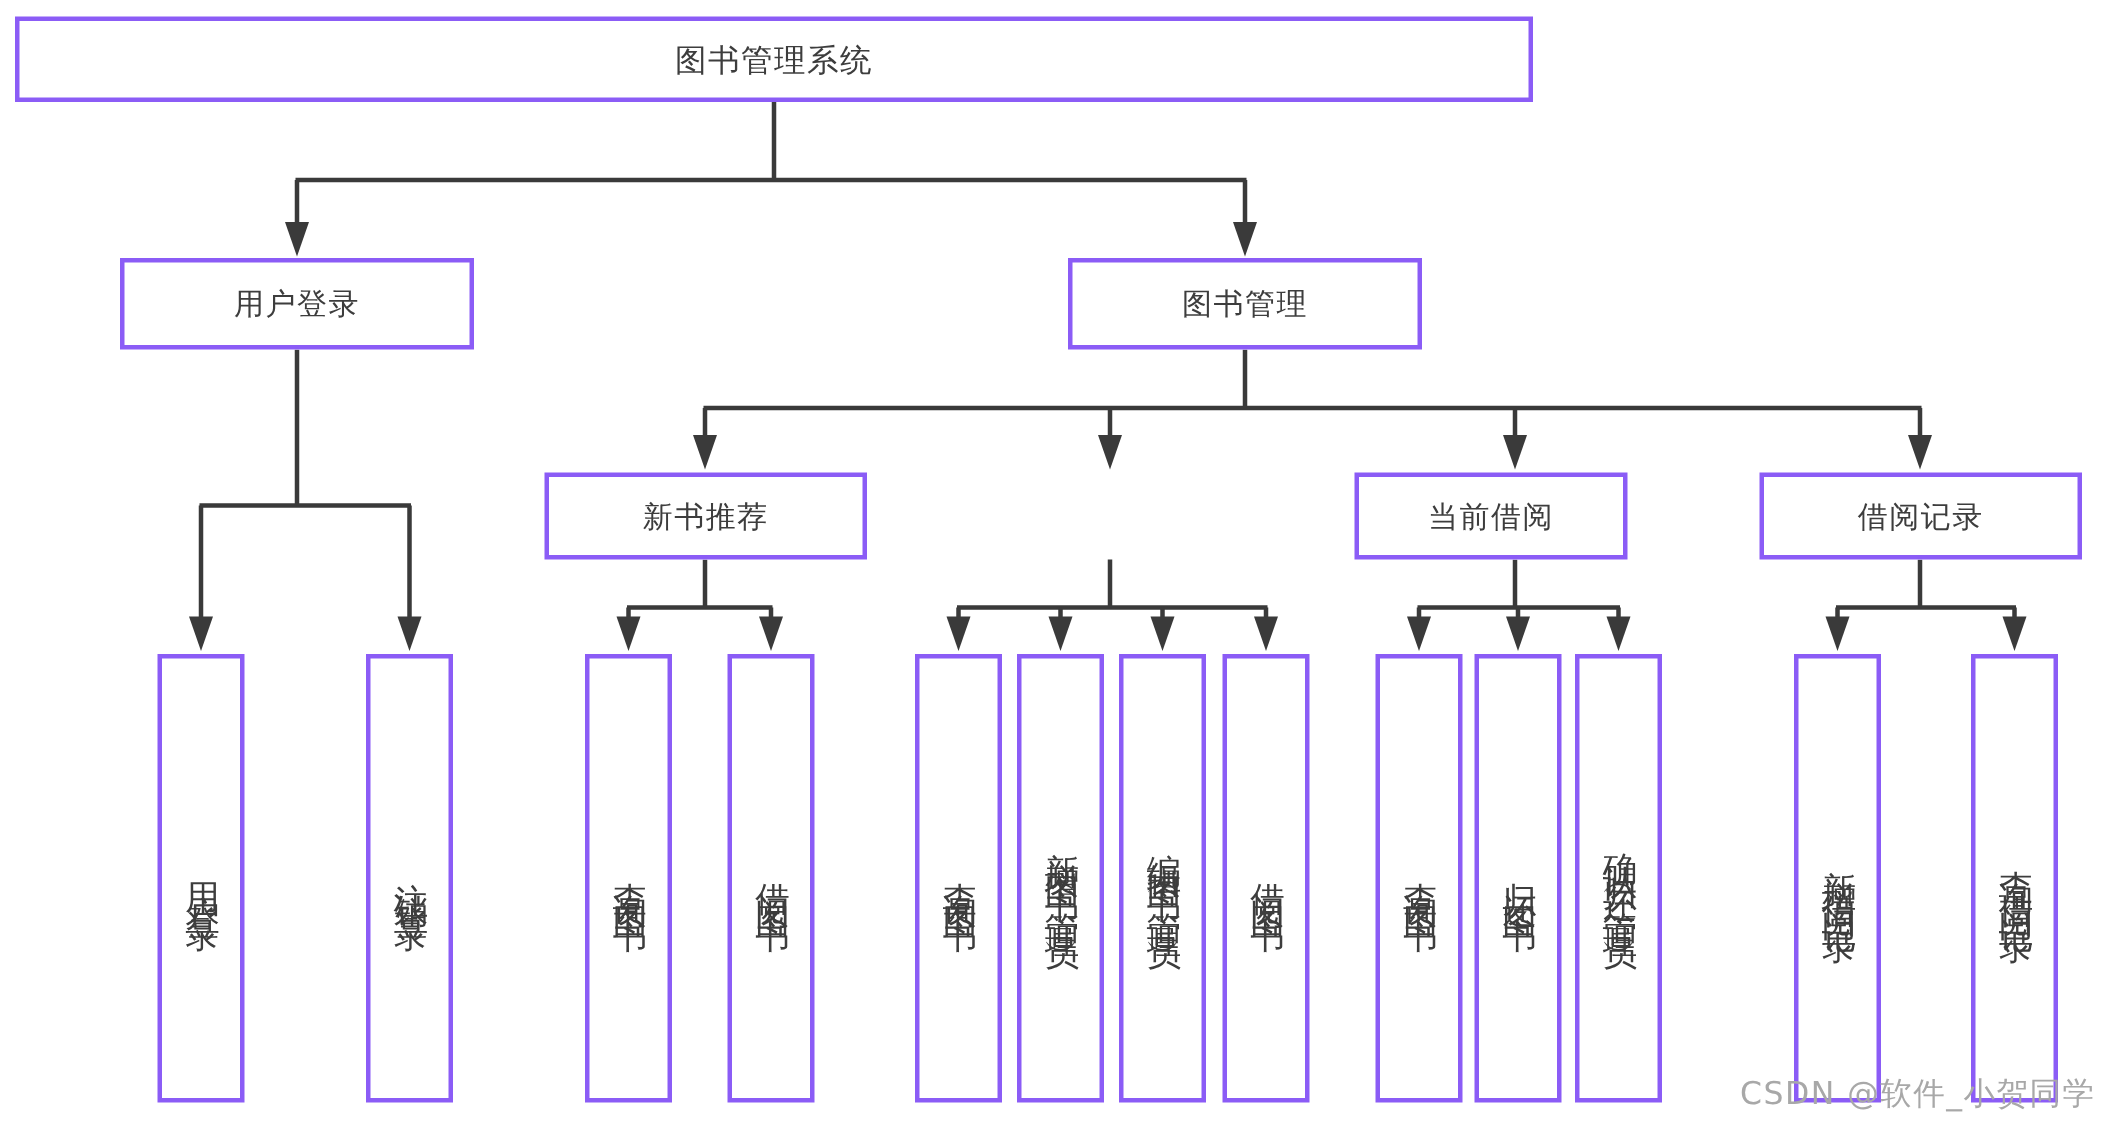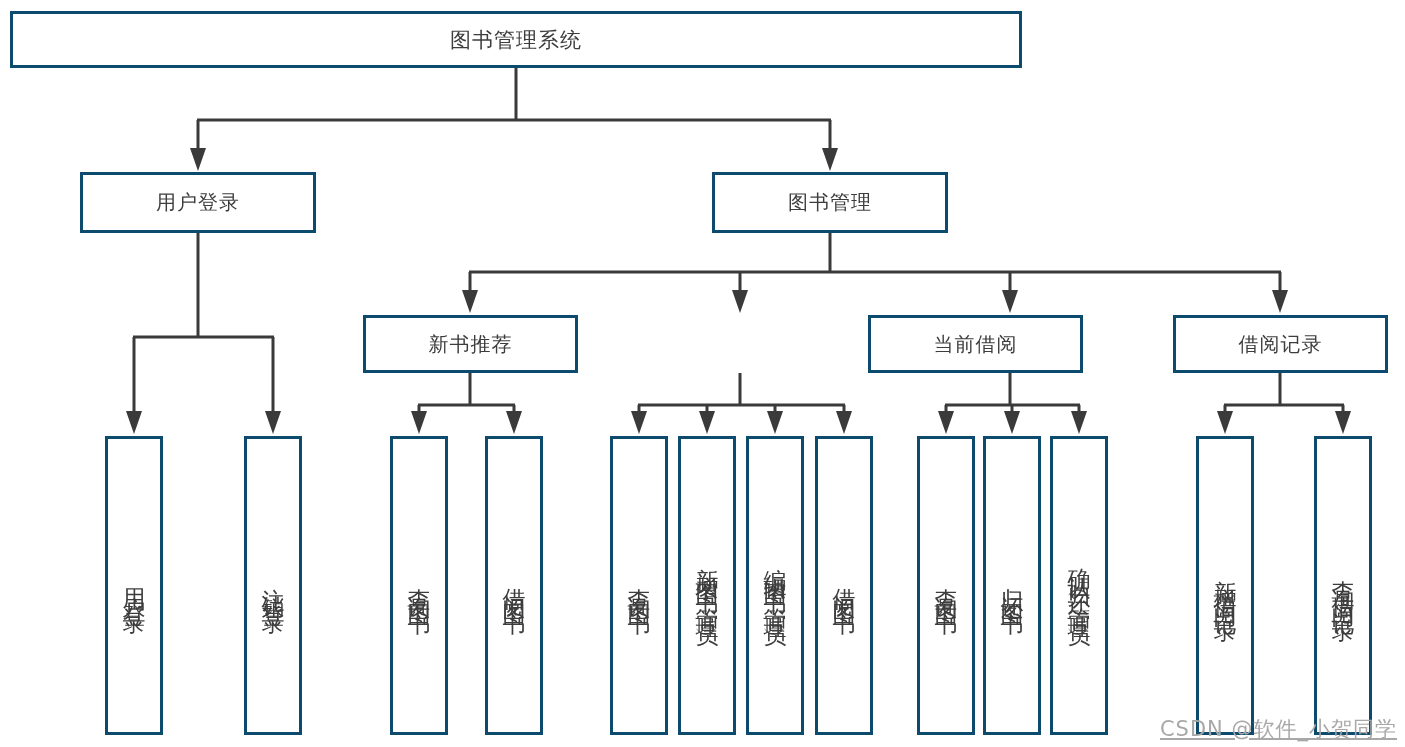--- a/index.html
+++ b/index.html
@@ -18,21 +18,21 @@
   .connectors {
     position: absolute;
     left: 0;
     top: 0;
     z-index: 1;
   }
   .node {
     position: absolute;
     box-sizing: border-box;
     background: #ffffff;
-    border: 3px solid #0c4a6e;
+    border: 3px solid #8b5cf6;
     display: flex;
     align-items: center;
     justify-content: center;
     color: #3d3d3d;
     z-index: 2;
   }
   .node.h span {
     font-size: 20px;
     letter-spacing: 1px;
     white-space: nowrap;
@@ -54,21 +54,20 @@
   }
   .watermark {
     position: absolute;
     right: 8px;
     bottom: 4px;
     font-size: 21px;
     color: #a8a8a8;
     letter-spacing: 1px;
     z-index: 3;
     white-space: nowrap;
-    text-decoration: underline;
   }
 </style>
 </head>
 <body>
 
 <div class="canvas">
 
   <svg class="connectors" width="1405" height="747" viewBox="0 0 1405 747" aria-hidden="true">
     <g stroke="#3a3a3a" stroke-width="3" fill="none">
 
@@ -119,21 +118,21 @@
   <div class="node h" style="left:80px; top:172px; width:236px; height:61px">
     <span>用户登录</span>
   </div>
   <div class="node h" style="left:363px; top:315px; width:215px; height:58px">
     <span>新书推荐</span>
   </div>
 
   <div class="node h" style="left:712px; top:172px; width:236px; height:61px">
     <span>图书管理</span>
   </div>
-  <div class="node h" style="left:868px; top:315px; width:215px; height:58px">
+  <div class="node h" style="left:903px; top:315px; width:182px; height:58px">
     <span>当前借阅</span>
   </div>
   <div class="node h" style="left:1173px; top:315px; width:215px; height:58px">
     <span>借阅记录</span>
   </div>
 
   <div class="node v" style="left:105px">
     <span>用户登录</span>
   </div>
   <div class="node v" style="left:244px">

